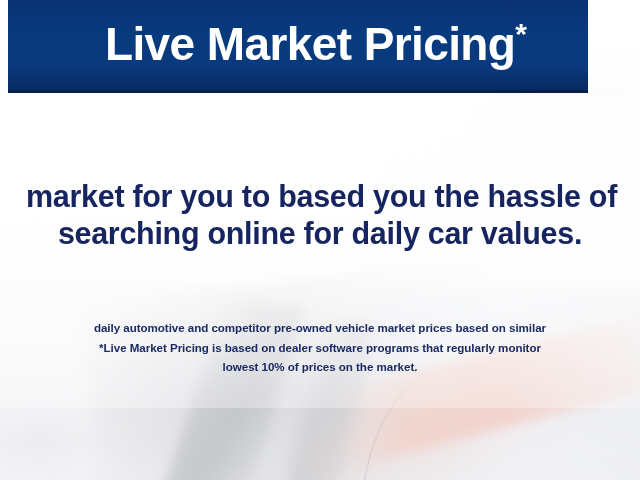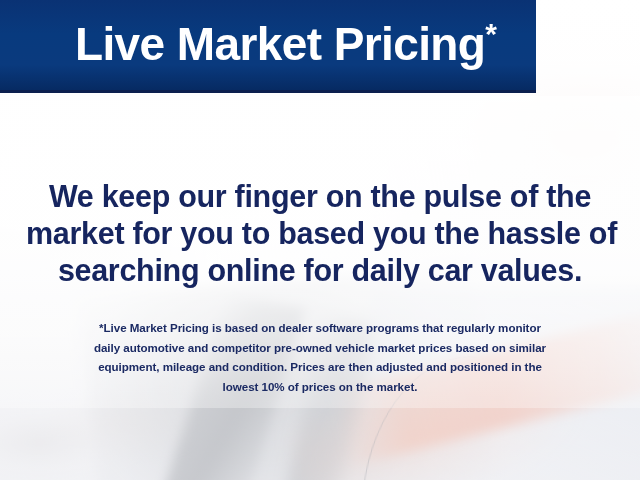--- a/index.html
+++ b/index.html
@@ -254,23 +254,23 @@
     background: linear-gradient(180deg,
       rgba(255,255,255,0.76) 0%,
       rgba(255,255,255,0.60) 30%,
       rgba(255,255,255,0.48) 66%,
       rgba(255,255,255,0.30) 100%);
   }
 
   
   .banner {
     position: absolute;
-    left: 0;
+    left: 8px;
     top: 0;
-    width: 536px;
+    width: 580px;
     height: 93px;
     background: linear-gradient(180deg, #0a3274 0%, #083a7e 38%, #0a3a7e 72%, #062a62 100%);
     box-sizing: border-box;
     display: flex;
     align-items: center;
     justify-content: center;
     border-bottom: 3px solid #0b1f4e;
     padding-left: 36px;
   }
 
@@ -354,25 +354,23 @@
     <div class="bg-swoosh-c"></div>
     <div class="bg-veil"></div>
     <div class="bg-text-veil"></div>
   </div>
 
   <div class="banner">
     <div class="banner-title"><span>Live Market Pricing</span><span class="star">*</span></div>
   </div>
 
   <div class="headline">
-    <span class="headline-line">We keep our finger on the pulse of the</span>
     <span class="headline-line">market for you to based you the hassle of</span>
     <span class="headline-line">searching online for daily car values.</span>
   </div>
 
   <div class="disclaimer">
+    <span class="disclaimer-line">daily automotive and competitor pre-owned vehicle market prices based on similar</span>
     <span class="disclaimer-line">*Live Market Pricing is based on dealer software programs that regularly monitor</span>
-    <span class="disclaimer-line">daily automotive and competitor pre-owned vehicle market prices based on similar</span>
-    <span class="disclaimer-line">equipment, mileage and condition. Prices are then adjusted and positioned in the</span>
     <span class="disclaimer-line">lowest 10% of prices on the market.</span>
   </div>
 
 </div>
 
 </body></html>

